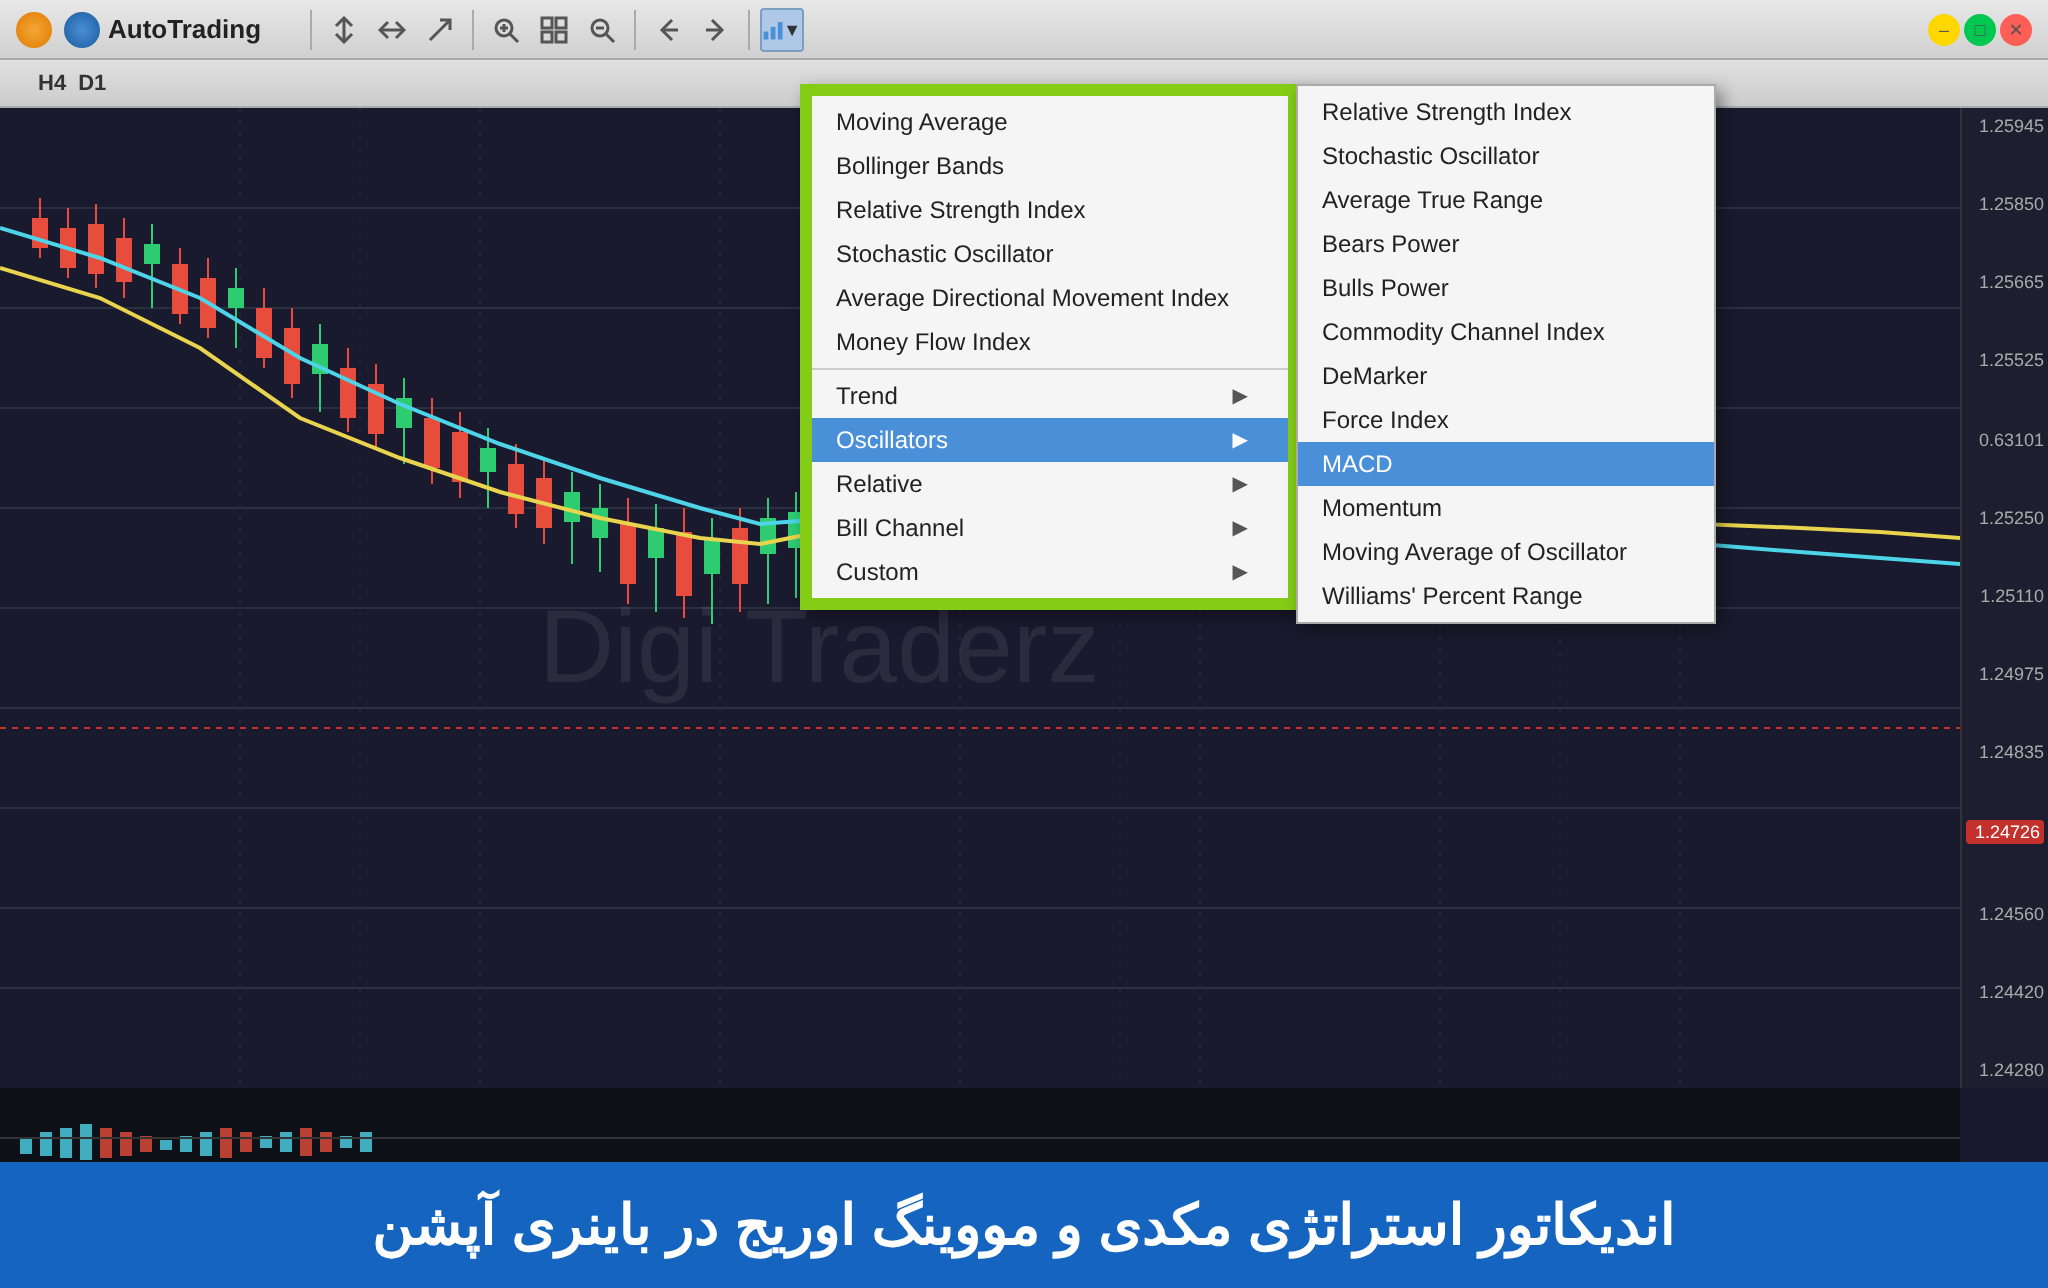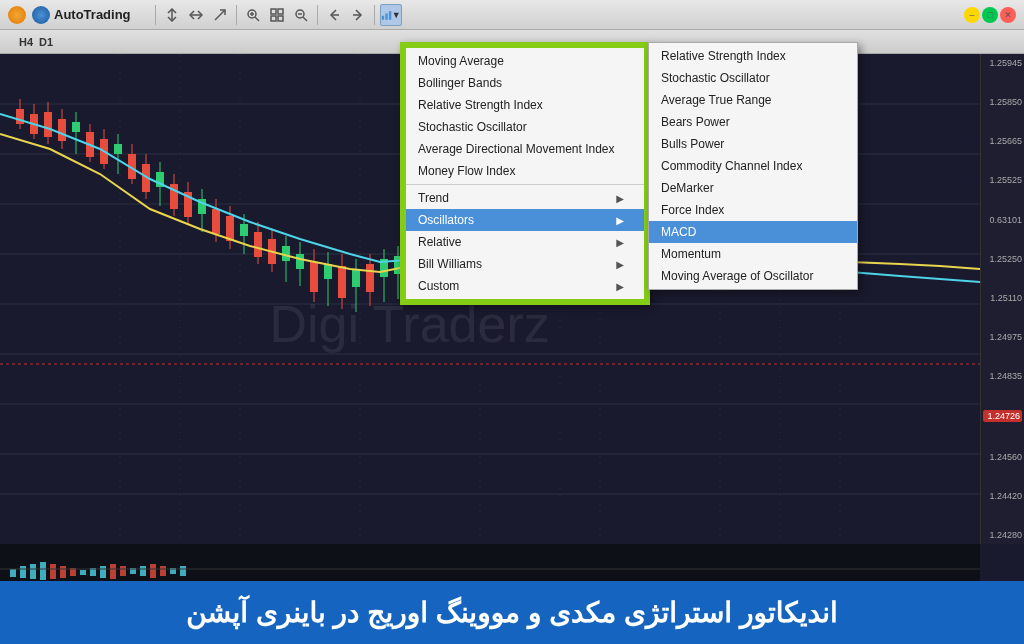--- a/index.html
+++ b/index.html
@@ -585,38 +585,39 @@
   </div>
   <div class="menu-item menu-item-active">
     <span>Oscillators</span>
     <span class="menu-arrow">▶</span>
   </div>
   <div class="menu-item">
     <span>Relative</span>
     <span class="menu-arrow">▶</span>
   </div>
   <div class="menu-item">
-    <span>Bill Williams</span>
+    <span>Bill Channel</span>
     <span class="menu-arrow">▶</span>
   </div>
   <div class="menu-item">
     <span>Custom</span>
     <span class="menu-arrow">▶</span>
   </div>
 </div>
 
 <div id="submenu-oscillators">
   <div class="submenu-item">Relative Strength Index</div>
   <div class="submenu-item">Stochastic Oscillator</div>
   <div class="submenu-item">Average True Range</div>
   <div class="submenu-item">Bears Power</div>
   <div class="submenu-item">Bulls Power</div>
   <div class="submenu-item">Commodity Channel Index</div>
   <div class="submenu-item">DeMarker</div>
   <div class="submenu-item">Force Index</div>
   <div class="submenu-item submenu-item-active">MACD</div>
   <div class="submenu-item">Momentum</div>
   <div class="submenu-item">Moving Average of Oscillator</div>
+  <div class="submenu-item">Williams' Percent Range</div>
 </div>
 
 <div id="bottom-strip">
   <span id="bottom-text">اندیکاتور استراتژی مکدی و مووینگ اوریج در باینری آپشن</span>
 </div>
 
 </body></html>

